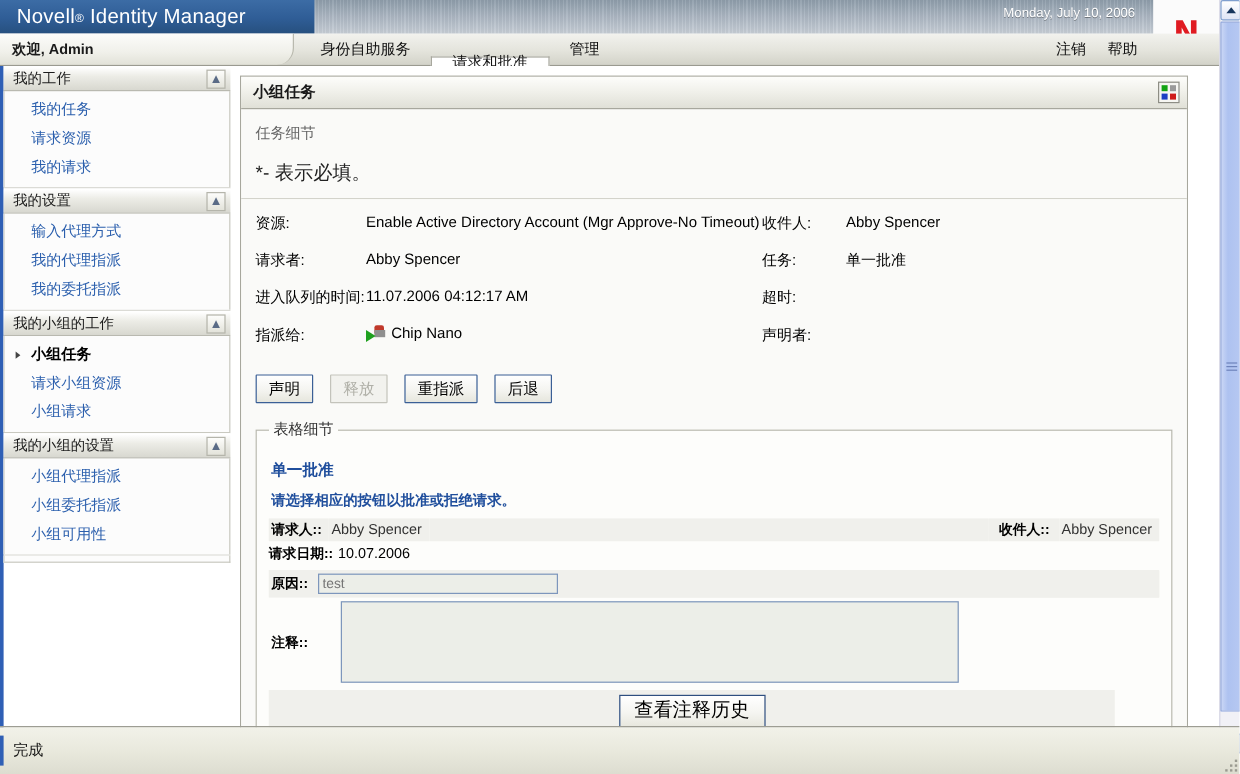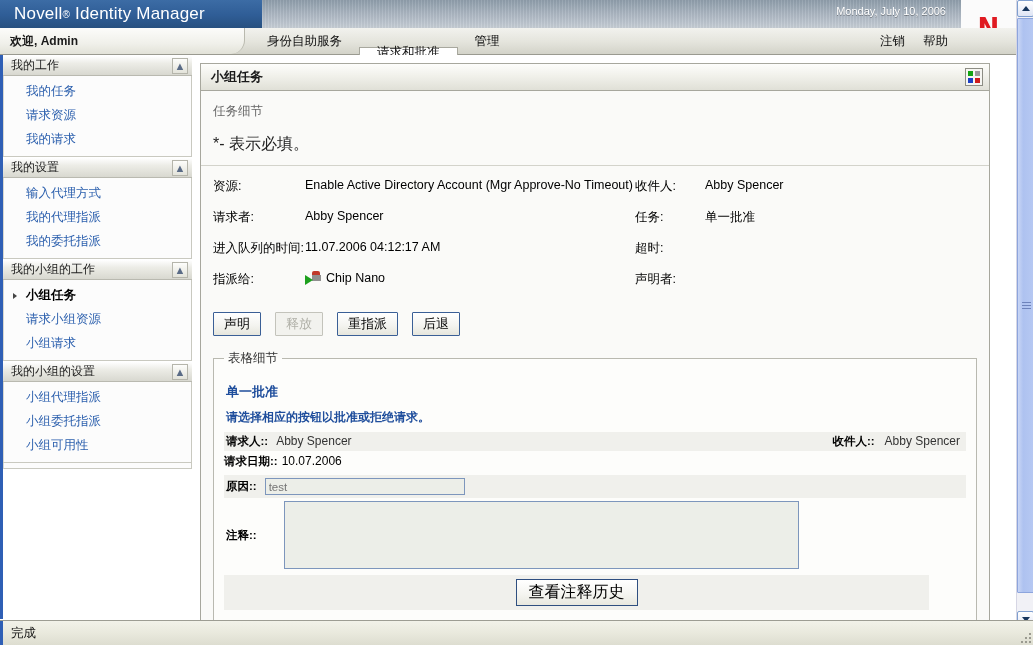--- a/index.html
+++ b/index.html
@@ -204,21 +204,21 @@
     width: 705px;
   }
   .btn-hist {
     display: inline-block; padding: 2px 12px; font-size: 16px;
     background: linear-gradient(180deg,#ffffff 0%, #f5f5f1 55%, #e8e8df 100%);
     border: 1px solid #2f4f80; cursor: pointer;
   }
 
   
   .statusbar {
-    position: absolute; left: 0; bottom: 0; width: 1033px; height: 25px;
+    position: absolute; left: 0; bottom: 0; width: 1033px; height: 40px;
     background: linear-gradient(180deg,#f2f2e9 0%, #e9e9dd 50%, #ddddd0 100%);
     border-top: 1px solid #9d9d93;
     display: flex; align-items: center;
   }
   .statusbar .st-rail { width: 3px; height: 25px; background: #2f5fb5; }
   .statusbar .st-text { padding-left: 8px; font-size: 12.5px; color: #111; }
   .statusbar .st-grip { position: absolute; right: 2px; bottom: 2px; width: 12px; height: 12px; }
   .statusbar .st-grip i { position: absolute; width: 2px; height: 2px; background: #9a9a90; }
 </style>
 </head>

